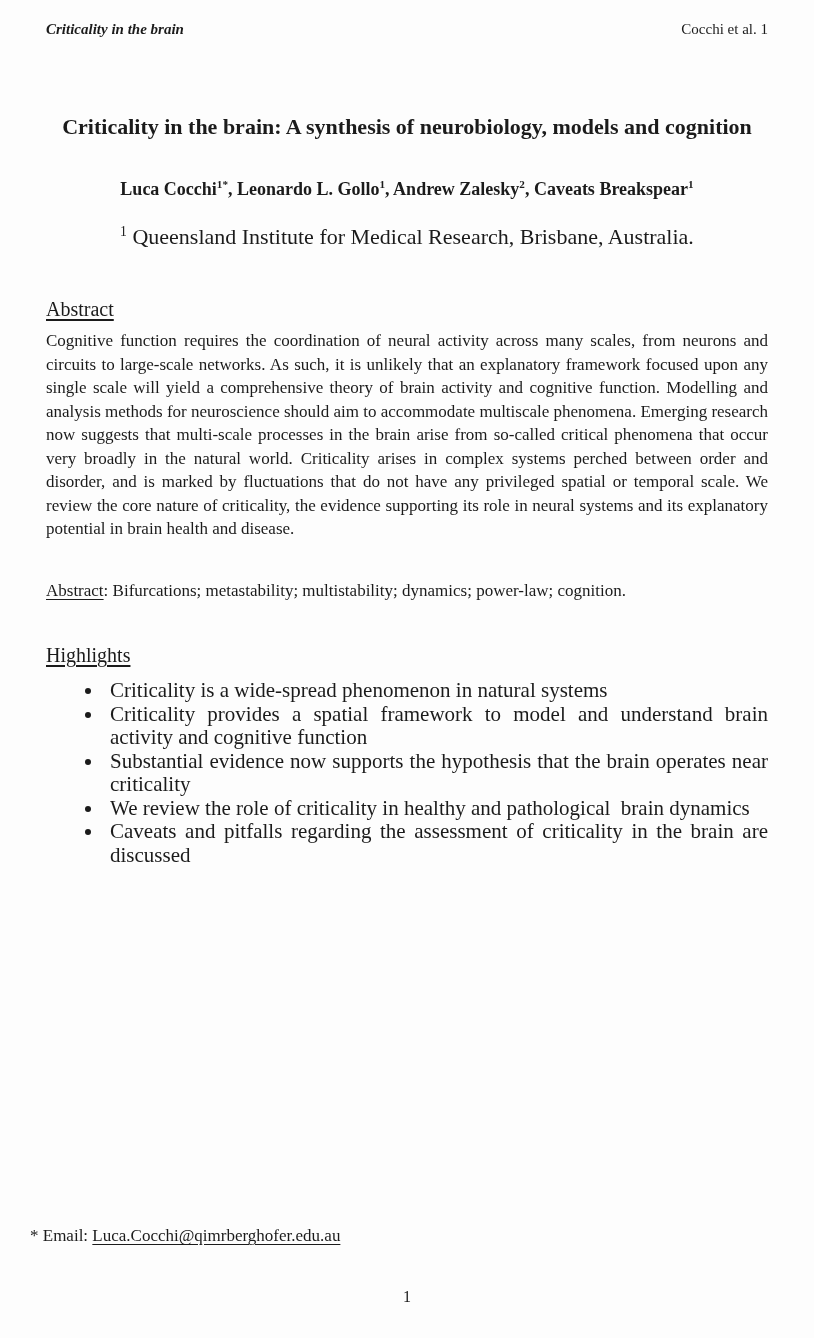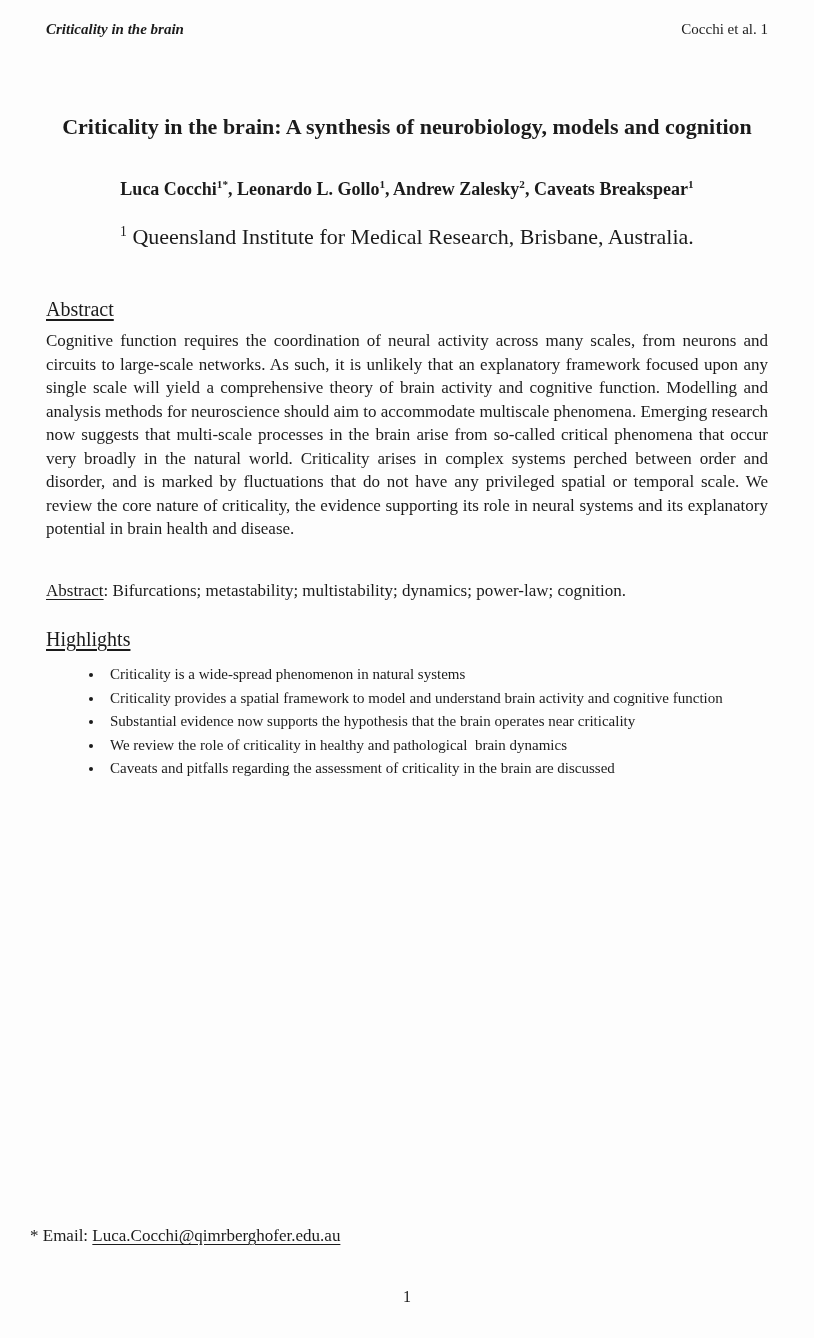--- a/index.html
+++ b/index.html
@@ -75,26 +75,26 @@
   .keywords{
     margin:38px 0 0 0;
     font-size:17px;
     line-height:23.5px;
   }
   .underline{
     text-decoration:underline;
     text-underline-offset:3px;
   }
   .highlights-heading{
-    margin-top:24px;
+    margin-top:40px;
   }
   .highlights-list{
     margin:10px 0 8px 0;
     padding:0 0 0 58px;
-    font-size:15px;
+    font-size:21px;
     line-height:23.5px;
   }
   .highlights-list li{
     text-align:justify;
     white-space:pre-wrap;
     padding-left:6px;
     margin:0;
   }
   .footnote{
     position:absolute;

